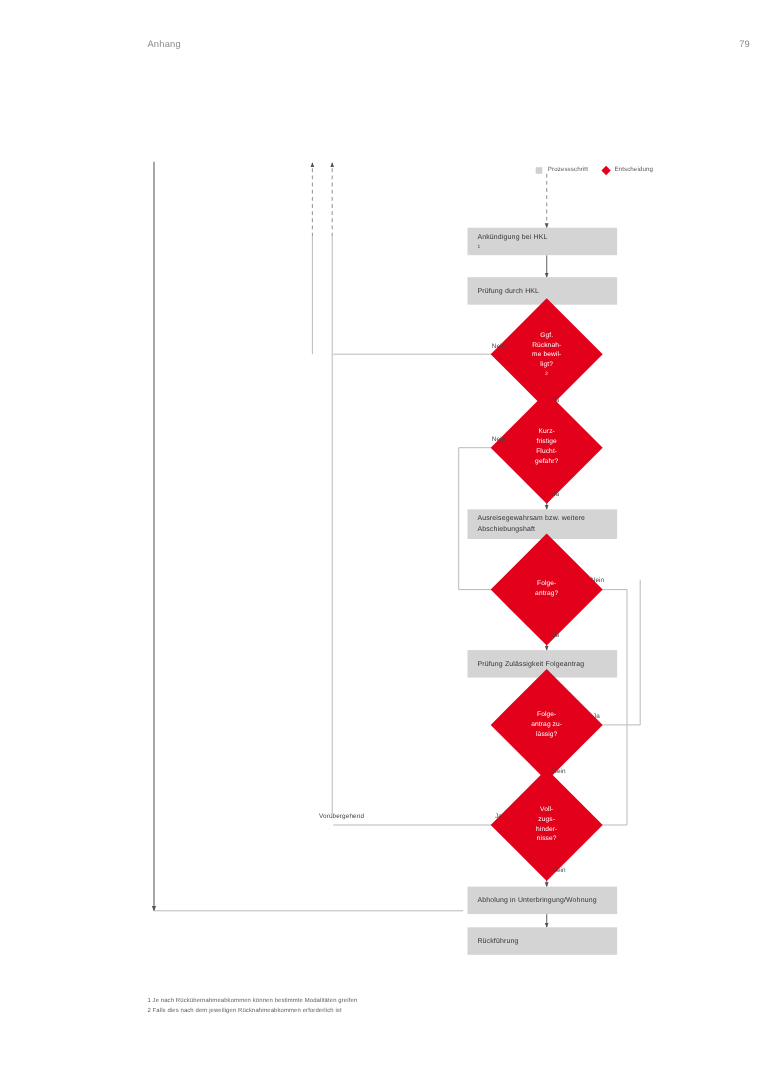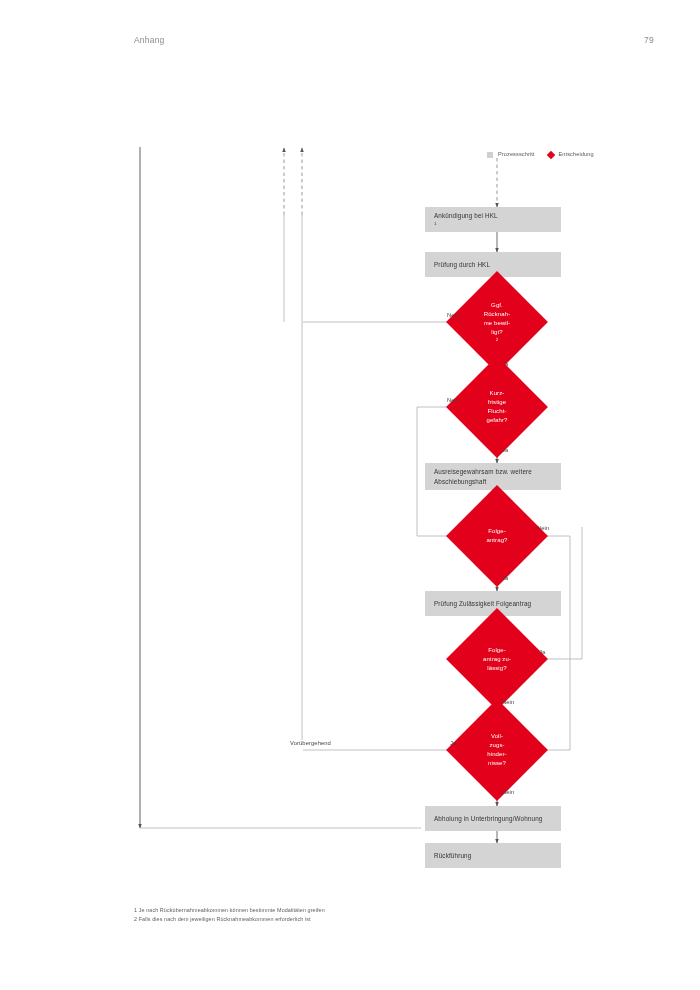--- a/index.html
+++ b/index.html
@@ -12,21 +12,21 @@
     overflow:hidden;
   }
   .page{position:absolute;left:0;top:0;width:628px;height:990px;padding-left:24px;}
 
   
   .hdr-left{
     position:absolute;left:134px;top:35px;
     font-size:8.5px;color:#8c8c8c;letter-spacing:.2px;
   }
   .hdr-right{
-    position:absolute;left:644px;top:35px;
+    position:absolute;left:672px;top:35px;
     font-size:8.5px;color:#8c8c8c;letter-spacing:.2px;
   }
 
   
   .legend{
     position:absolute;left:487px;top:152px;
     display:flex;align-items:center;gap:5px;
     font-size:5.6px;color:#5a5a5a;letter-spacing:.1px;
     white-space:nowrap;
   }

